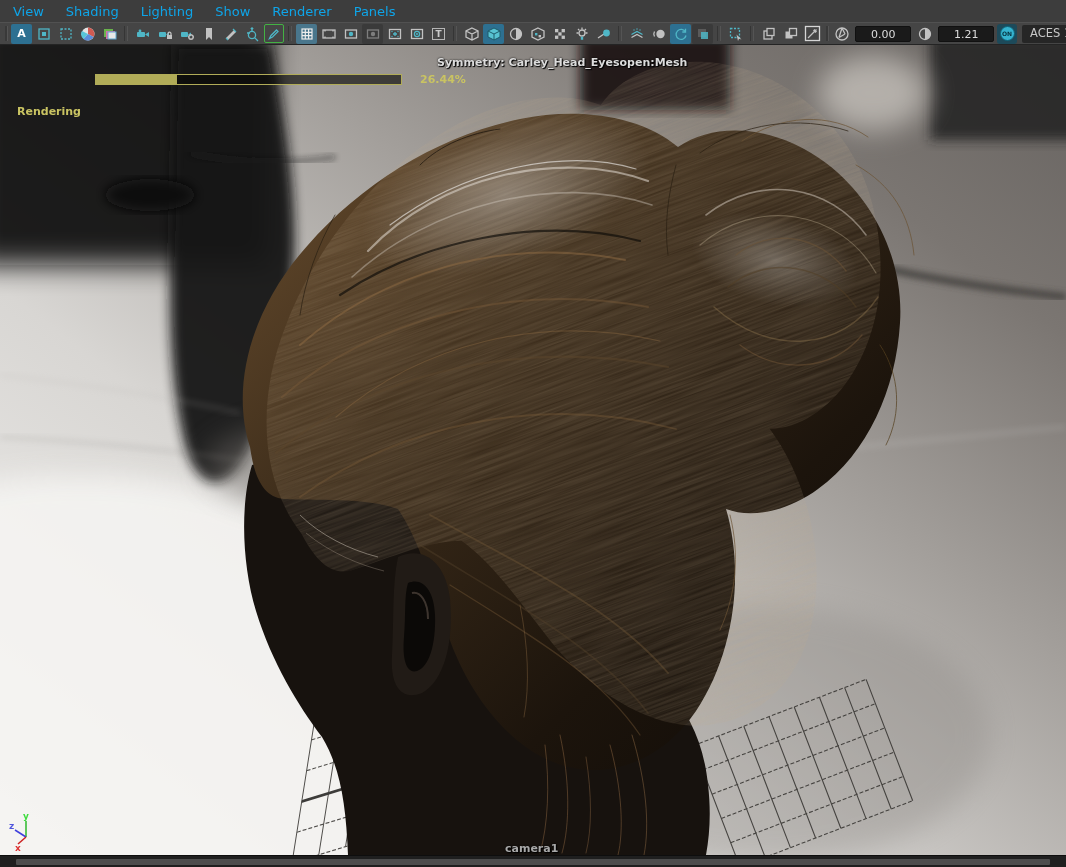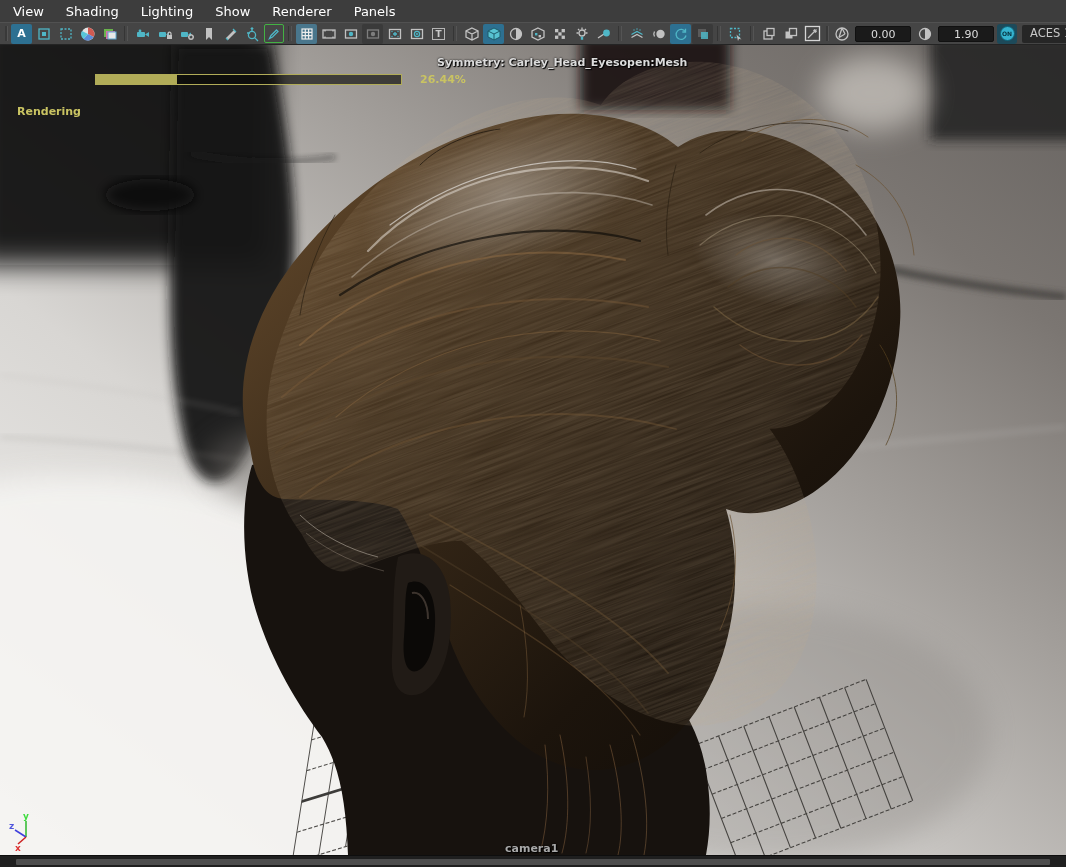--- a/index.html
+++ b/index.html
@@ -3,21 +3,21 @@
 <meta charset="utf-8">
 <style>
   * { margin:0; padding:0; box-sizing:border-box; }
   html,body { width:1066px; height:867px; overflow:hidden; background:#222;
               font-family:"DejaVu Sans", sans-serif; }
   .app { width:1066px; height:867px; display:flex; flex-direction:column; }
 
   
   .menubar { height:22px; background:#3d3d3d; display:flex; align-items:center;
              padding-left:2px; flex:0 0 auto; }
-  .menu-item { padding:3px 11px; font-size:13px; color:#ffffff; cursor:default; }
+  .menu-item { padding:3px 11px; font-size:13px; color:#0ea5e9; cursor:default; }
 
   
   .toolbar { height:23px; background:#454545; border-top:1px solid #515151;
              border-bottom:1px solid #242424; display:flex; align-items:center;
              padding:0 3px; gap:1px; flex:0 0 auto; }
   .tb { width:21px; height:20px; display:flex; align-items:center; justify-content:center;
         border-radius:2px; flex:0 0 auto; }
   .tb.sel  { background:#2d7091; }
   .tb.selg { background:#49768c; }
   .tb.dim  { background:#3a3a3a; }
@@ -329,21 +329,21 @@
           <path d="M8 2 L11 8 M11 8 L5 11.5 M5 11.5 L8 2" class="sg" stroke-width="1"></path>
           </svg>
       </div>
       <div class="num-field">0.00</div>
       <div class="tb">
         <svg class="ic" width="16" height="16">
           <circle cx="8" cy="8" r="5.5" class="sg"></circle>
             <path d="M8 2.5 A5.5 5.5 0 0 1 8 13.5 Z" class="fg"></path>
           </svg>
       </div>
-      <div class="num-field">1.90</div>
+      <div class="num-field">1.21</div>
       <div class="on-toggle">
         <div class="on-circle">ON</div>
       </div>
       <div class="vt-select">ACES 1.0 SDR-video (sRGB)</div>
 
     </div>
   </div>
 
   <div class="viewport">
 

